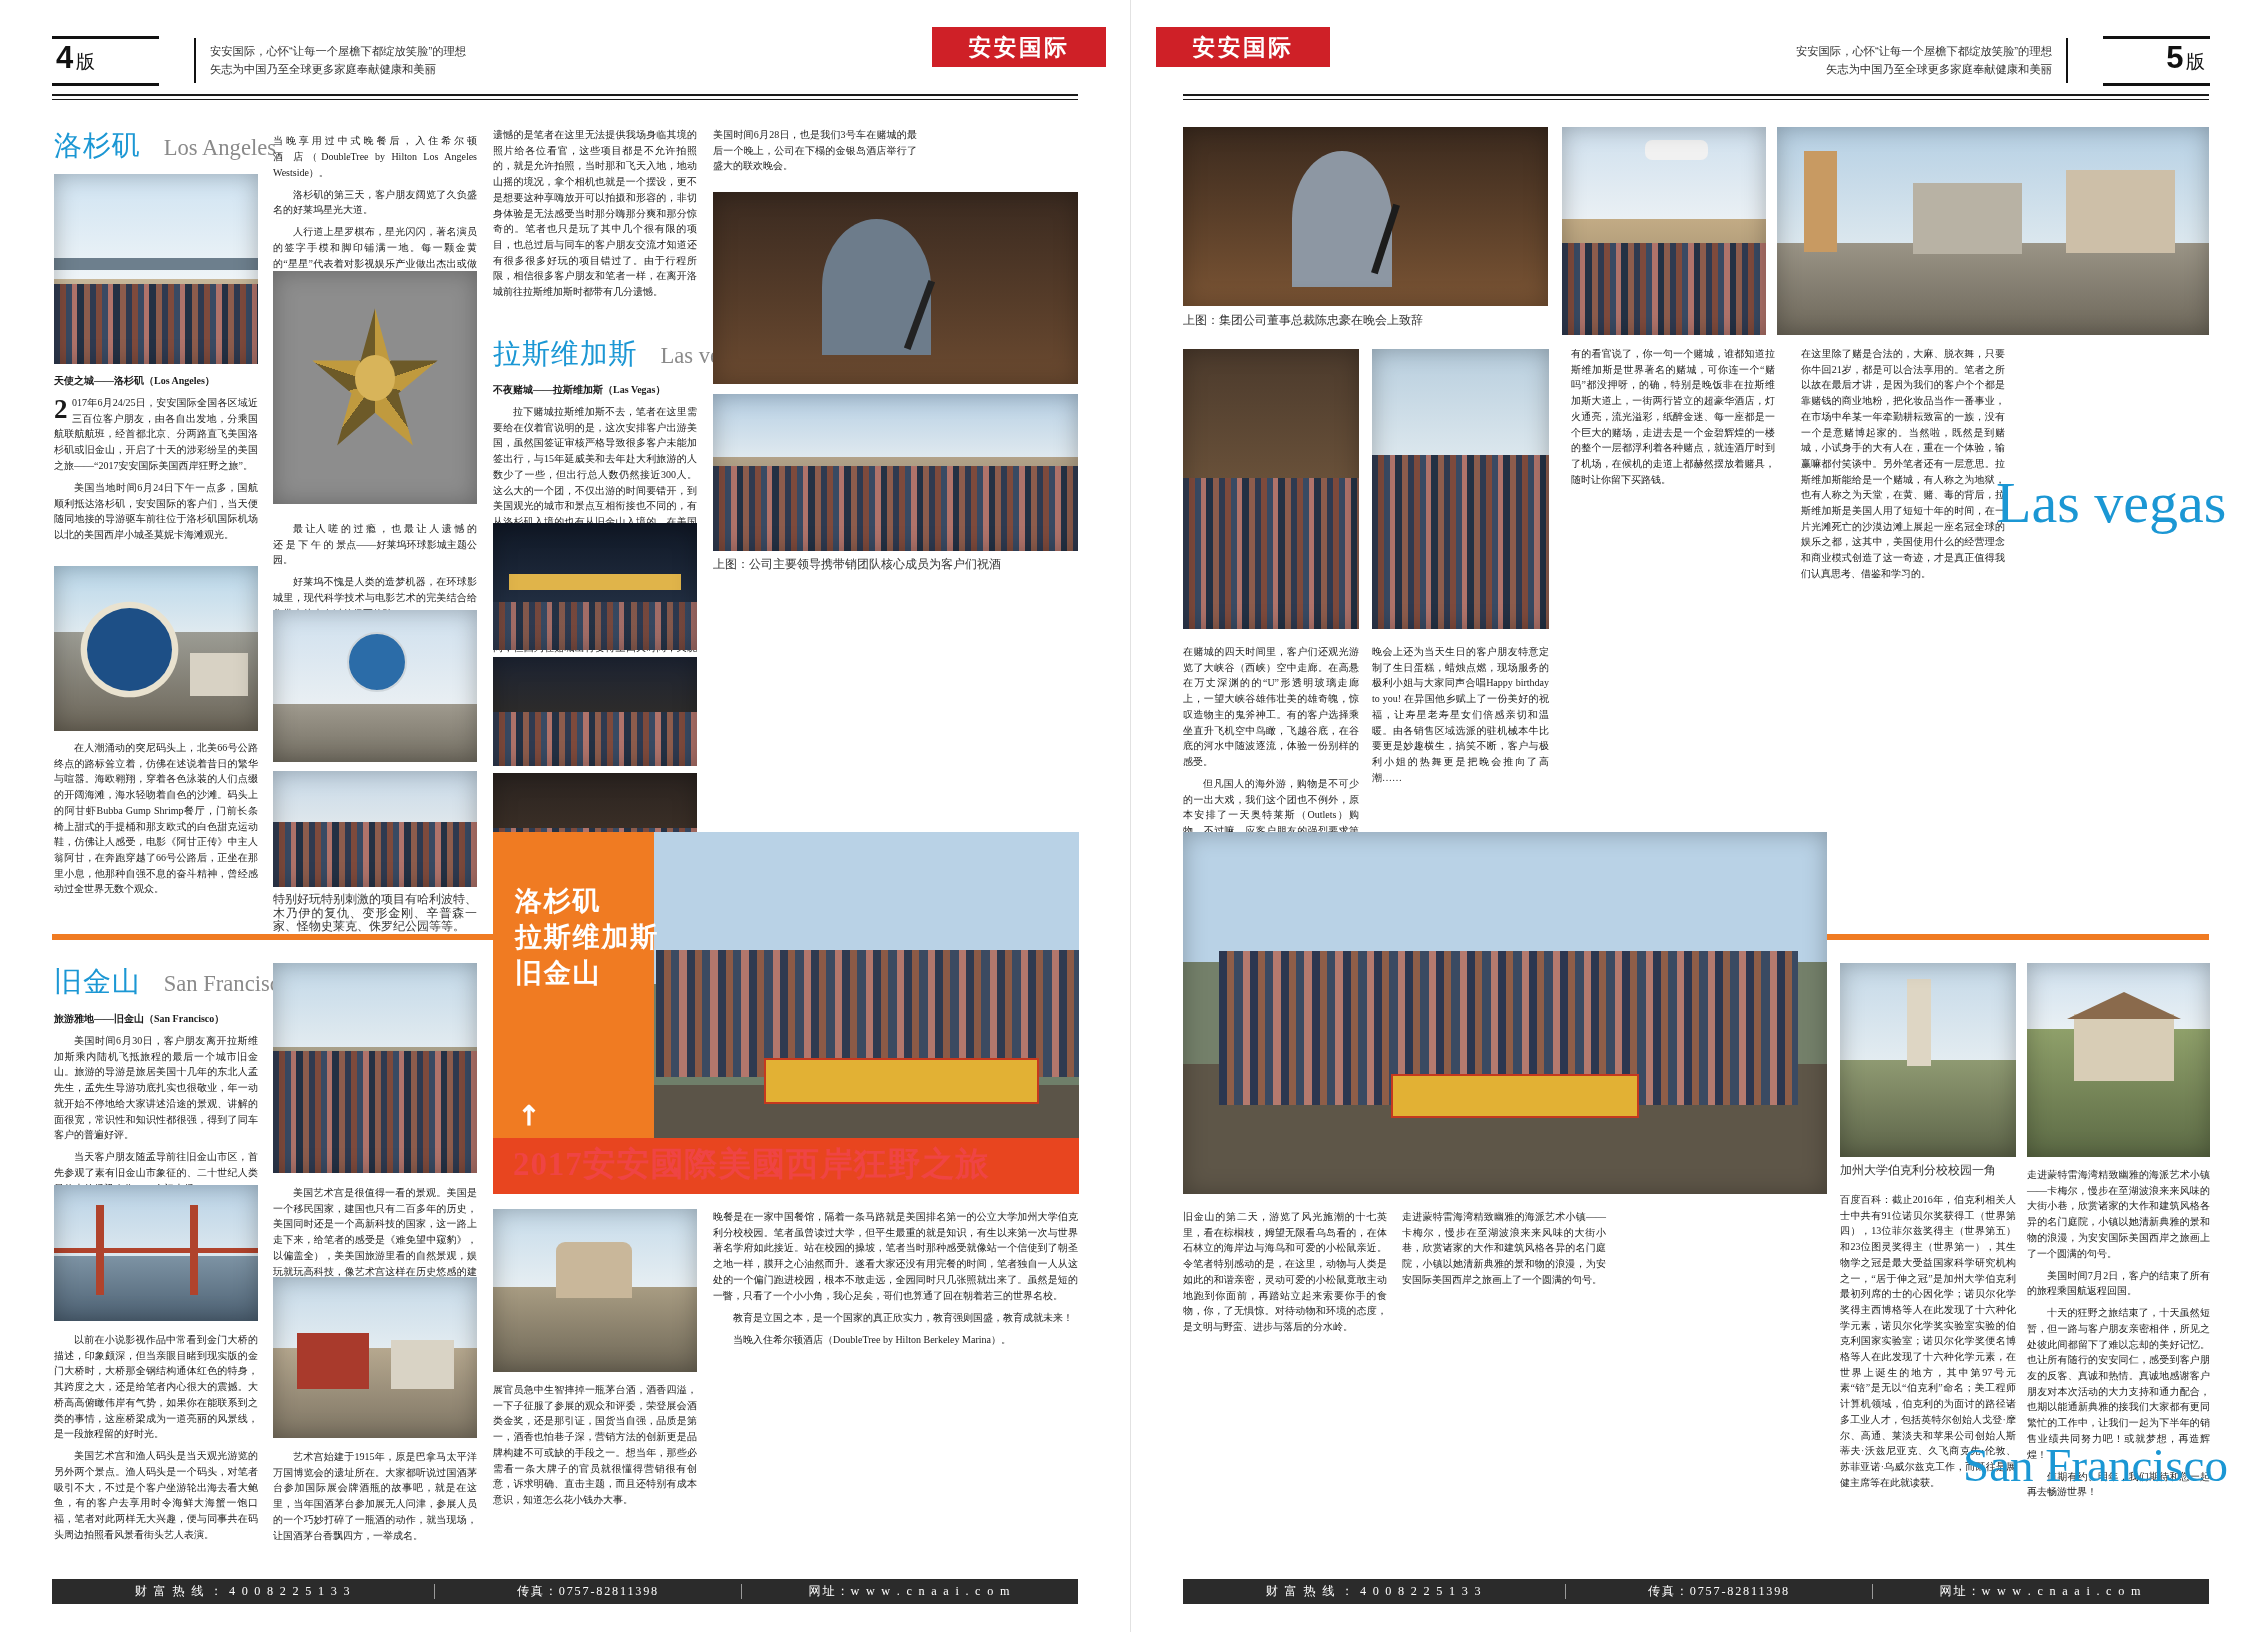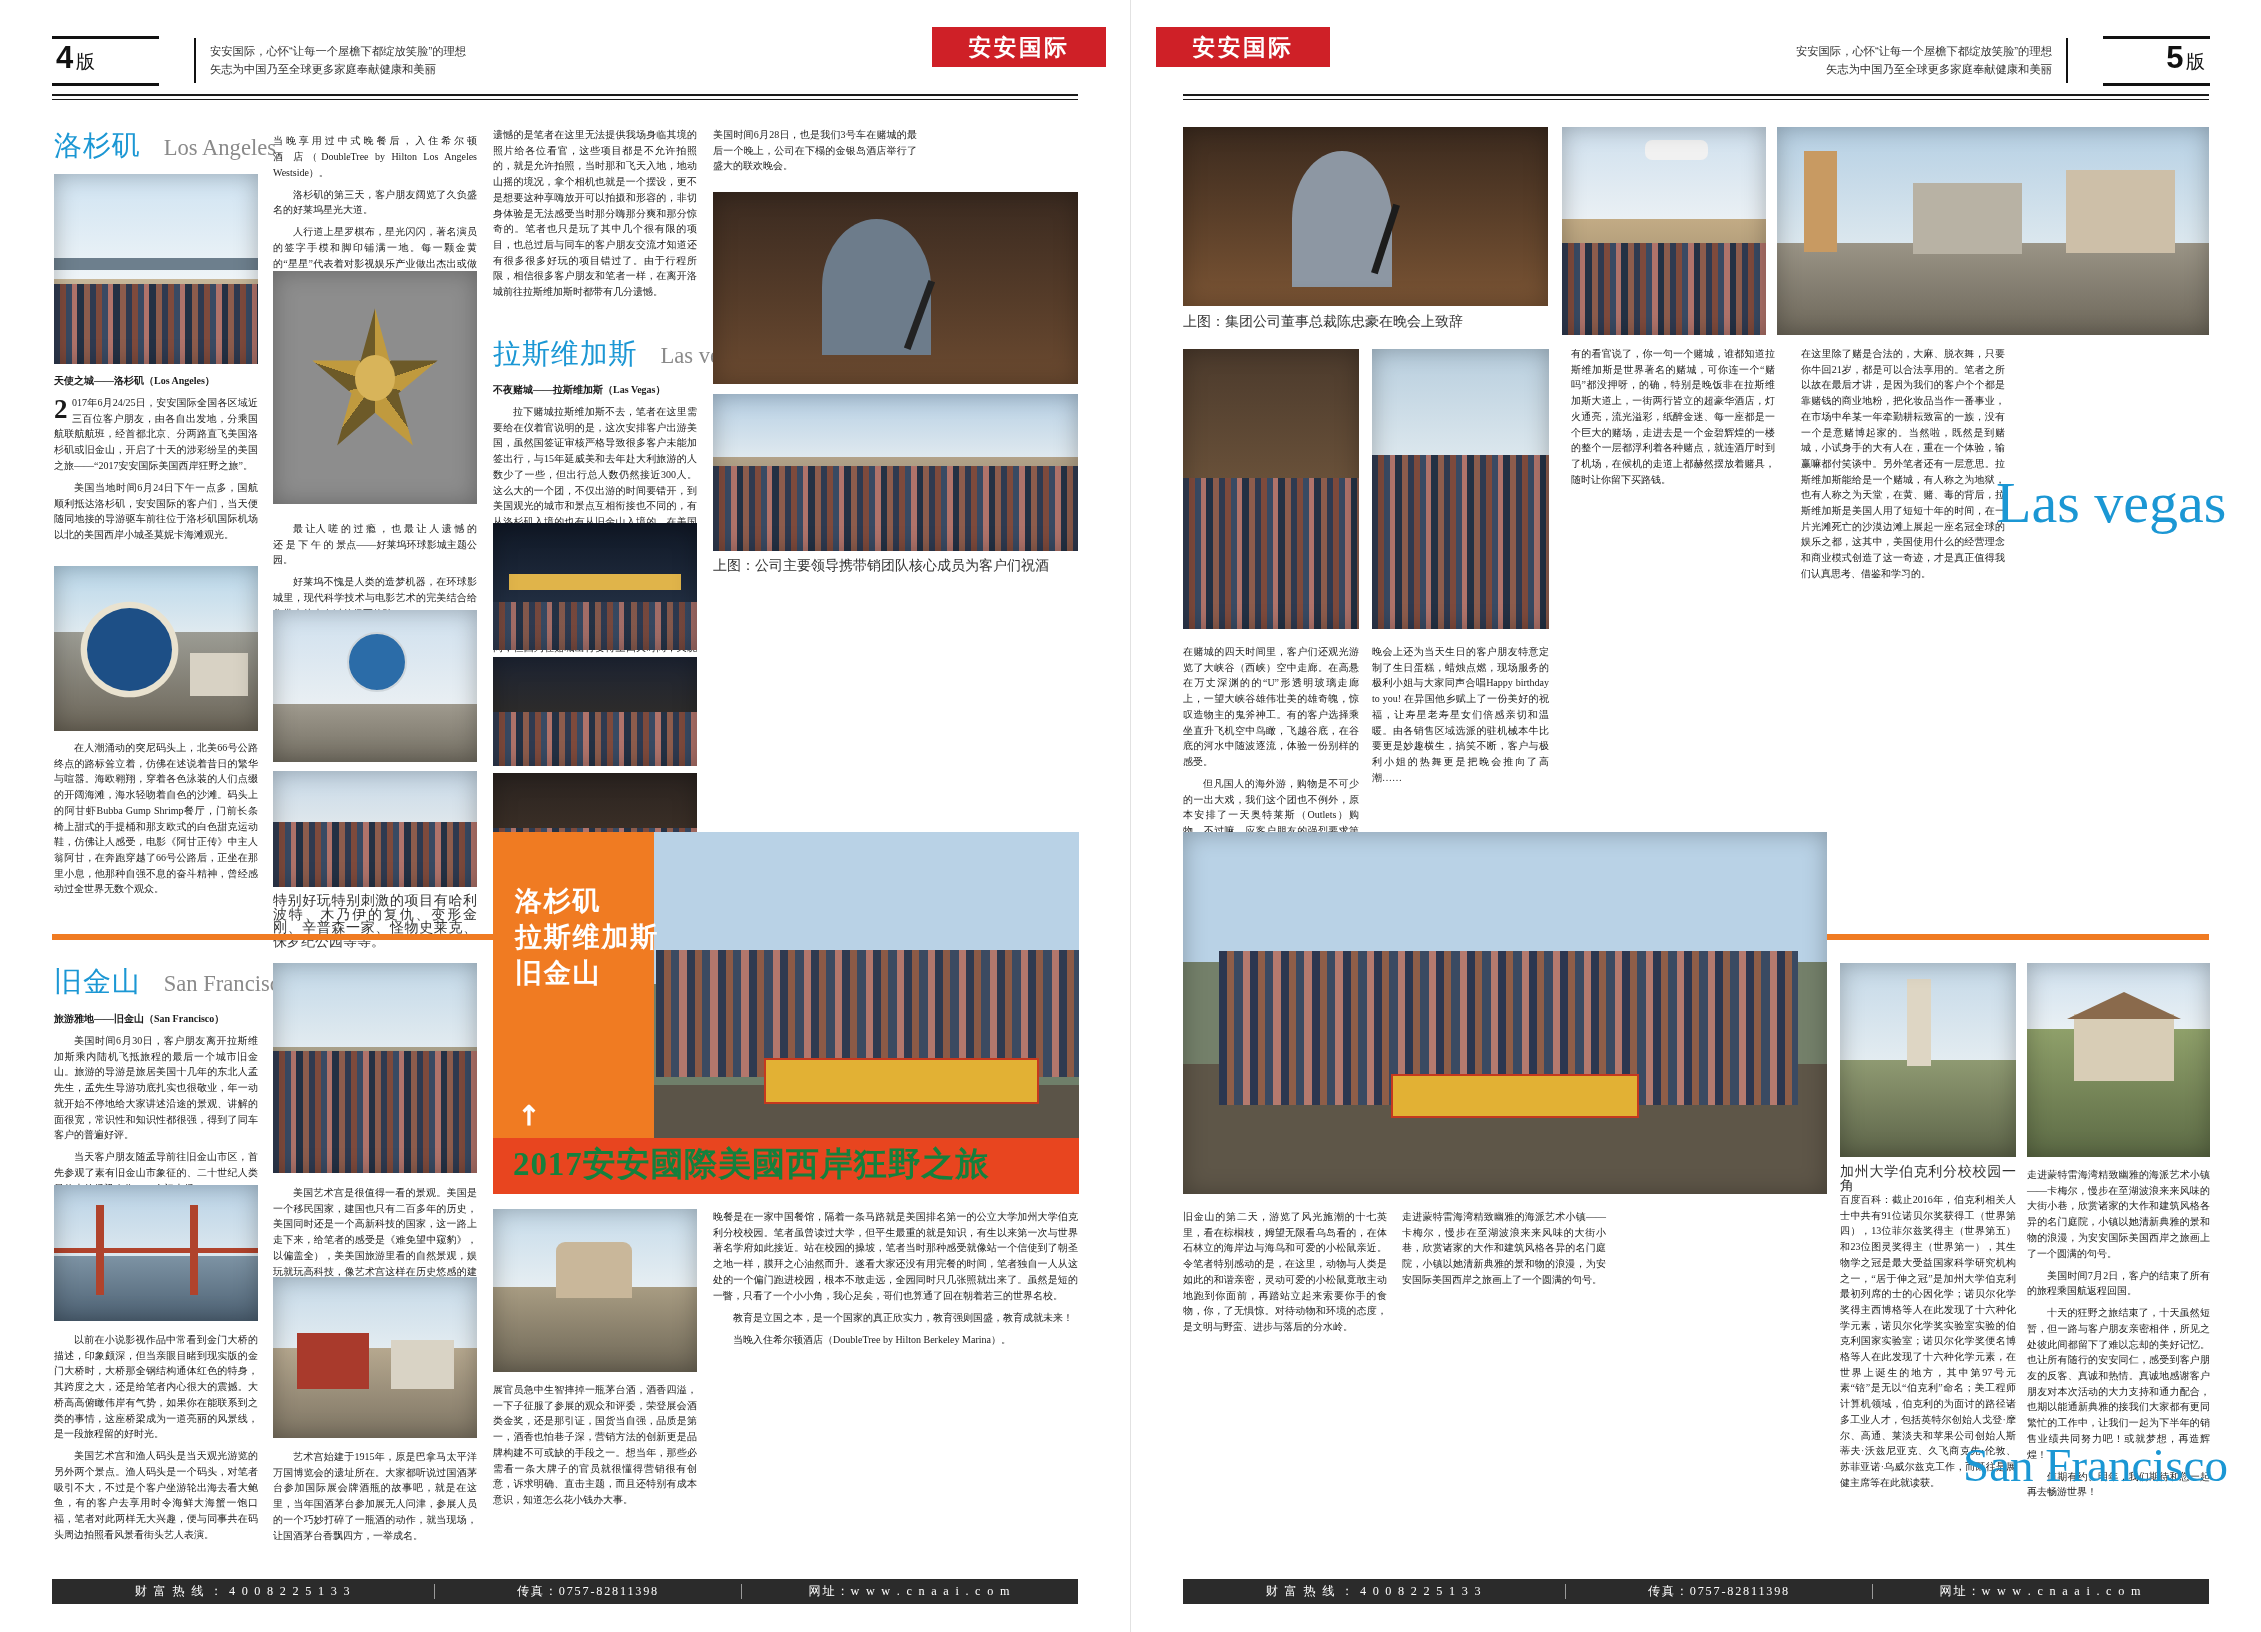--- a/index.html
+++ b/index.html
@@ -22,37 +22,37 @@
   .sec-h{position:absolute;white-space:nowrap;}
   .sec-h .cn{font-size:28px;color:#1b97d4;font-family:"Liberation Serif",serif;letter-spacing:0.9px;}
   .sec-h .en{font-size:22.6px;color:#8a8a8a;font-family:"Liberation Serif",serif;margin-left:23px;}
 
   
   .col{position:absolute;font-size:10px;line-height:15.7px;color:#1a1a1a;text-align:justify;font-family:"Liberation Serif",serif;}
   .col p{margin:0 0 6.3px 0;text-indent:20px;}
   .col p.noind{text-indent:0;}
   .col b{font-weight:bold;}
   .drop{float:left;font-size:27px;line-height:25px;font-weight:bold;padding:1.8px 4.5px 0 0;}
-  .cap{position:absolute;font-size:14px;line-height:13.6px;color:#333;font-family:Liberation Serif, serif;text-align:justify;}
+  .cap{position:absolute;font-size:12px;line-height:13.6px;color:#333;font-family:Liberation Mono, monospace;text-align:justify;}
 
   
   .ph{position:absolute;overflow:hidden;background:#888;}
   .ph .sky{position:absolute;left:0;top:0;right:0;height:55%;}
   .ph .gnd{position:absolute;left:0;bottom:0;right:0;height:45%;}
   .ph .ppl{position:absolute;left:0;bottom:0;right:0;height:46%;
     background:repeating-linear-gradient(90deg,#2f3a50 0 6.3px,#7e4a3c 6.3px 11.8px,#394a63 11.8px 18px,#b0736a 18px 23.5px,#243144 23.5px 30px,#8d5c4c 30px 36px);}
   .vig{position:absolute;inset:0;box-shadow:inset 0 0 23.5px rgba(0,0,0,.28);}
 
   
   .banner{position:absolute;overflow:hidden;}
   .banner .bg{position:absolute;inset:0;}
   .banner .orangebar{position:absolute;left:0;top:0;width:161px;height:100%;background:#f07b22;}
   .banner .btitle{position:absolute;left:22px;top:51px;color:#fff;font-size:27px;line-height:36px;font-weight:bold;font-family:"Liberation Serif",serif;letter-spacing:1.8px;}
   .banner .bottombar{position:absolute;left:0;bottom:0;width:100%;height:56px;background:#e8451f;}
-  .banner .bmain{position:absolute;left:20px;bottom:7.2px;color:#15803d;font-size:33px;font-weight:bold;font-family:"Liberation Serif",serif;letter-spacing:0.9px;}
+  .banner .bmain{position:absolute;left:20px;bottom:7.2px;color:#ef4444;font-size:33px;font-weight:bold;font-family:"Liberation Serif",serif;letter-spacing:0.9px;}
   .arrow{position:absolute;left:23.5px;bottom:63px;color:#fff;font-size:27px;font-weight:bold;transform:rotate(-45deg);}
 
   .bigword{position:absolute;font-size:58px;color:#1b97d4;font-family:"Liberation Serif",serif;}
 
   .orange-rule{position:absolute;height:6.3px;background:#f07b22;}
 
   
   .footbar{position:absolute;bottom:29px;height:25px;background:#2b2b2b;display:flex;align-items:center;}
   .footbar .cell{color:#fff;font-size:12.2px;letter-spacing:1.8px;font-family:"Liberation Serif",serif;display:flex;align-items:center;justify-content:center;height:100%;}
   .divline{width:0.9px;height:14.5px;background:#9a9a9a;}

